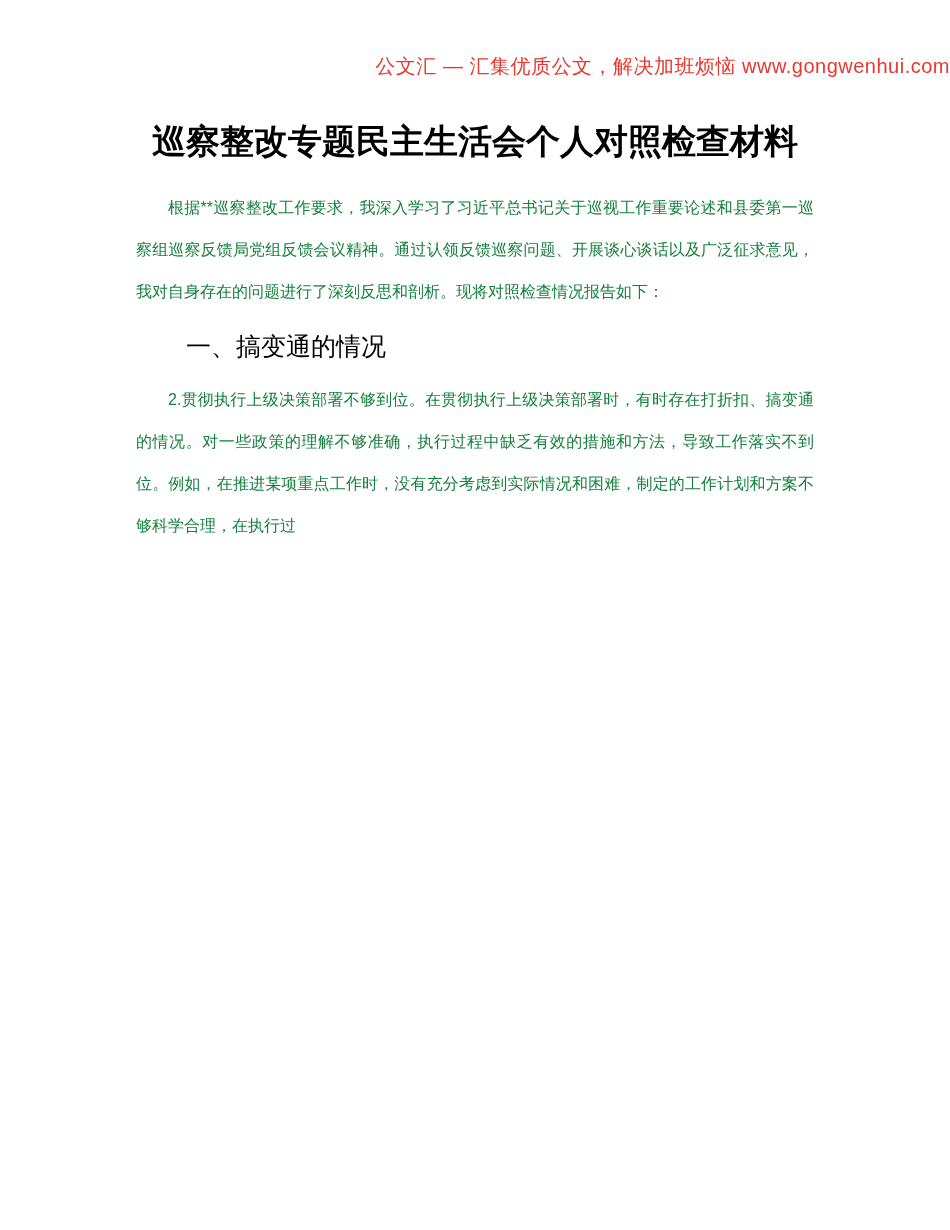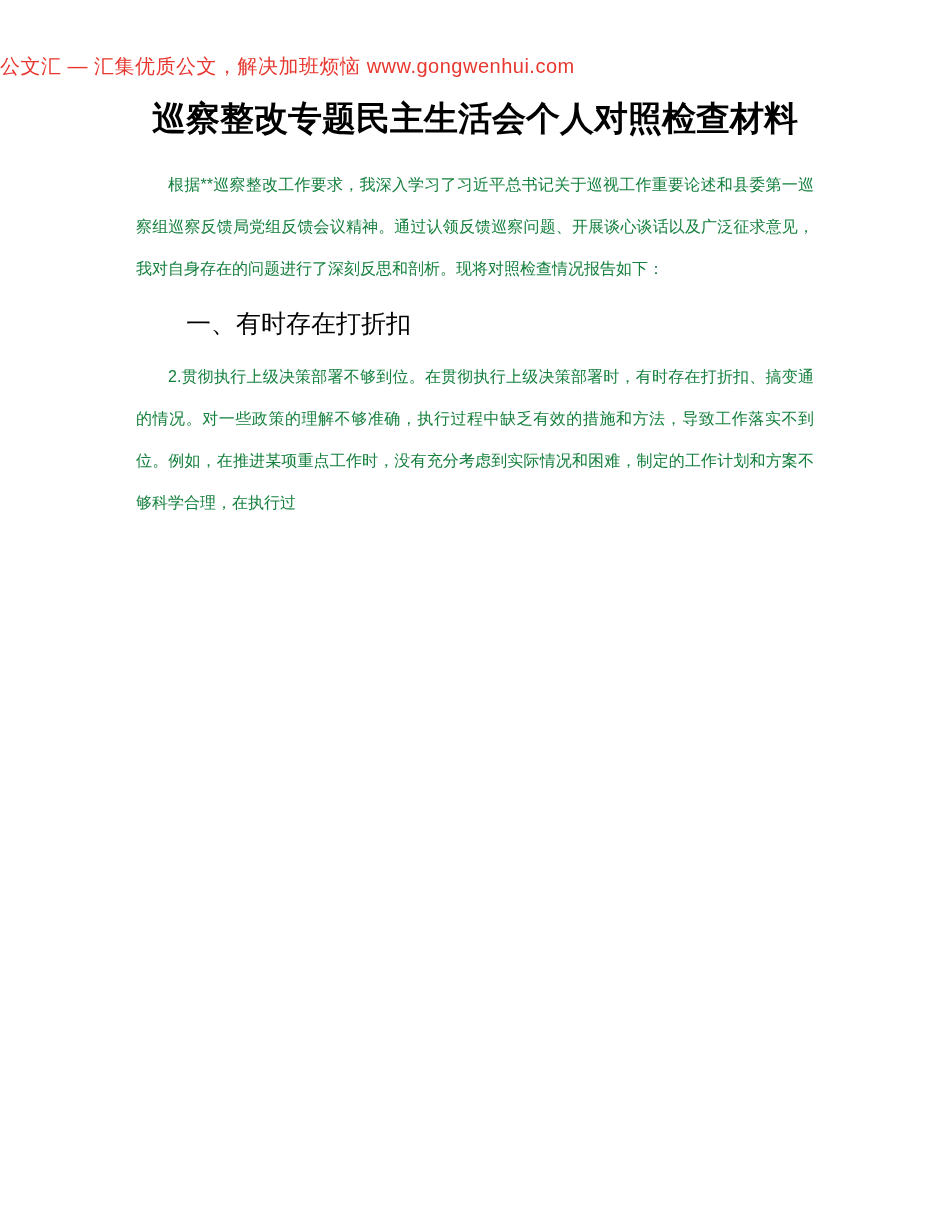--- a/index.html
+++ b/index.html
@@ -15,33 +15,33 @@
     color: #000000;
   }
   .page {
     width: 950px;
     height: 1230px;
     box-sizing: border-box;
     padding-top: 52px;
     background: #ffffff;
   }
   .watermark {
-    text-align: left;
+    text-align: right;
     color: #e7372e;
     font-size: 20px;
     line-height: 28px;
     letter-spacing: 0.5px;
     white-space: nowrap;
   }
   .doc-title {
     text-align: center;
     font-weight: 700;
     font-size: 34px;
     line-height: 48px;
-    margin: 14px auto 22px auto;
+    margin: 37px auto 22px auto;
     color: #000000;
     letter-spacing: 0;
   }
   .content {
     width: 678px;
     margin: 0 auto;
   }
   .para {
     font-size: 16px;
     line-height: 42px;
@@ -65,21 +65,21 @@
 <div class="page">
 
   <div class="watermark">公文汇 — 汇集优质公文，解决加班烦恼 www.gongwenhui.com</div>
 
   <h1 class="doc-title">巡察整改专题民主生活会个人对照检查材料</h1>
 
   <div class="content">
 
     <p class="para">根据**巡察整改工作要求，我深入学习了习近平总书记关于巡视工作重要论述和县委第一巡察组巡察反馈局党组反馈会议精神。通过认领反馈巡察问题、开展谈心谈话以及广泛征求意见，我对自身存在的问题进行了深刻反思和剖析。现将对照检查情况报告如下：</p>
 
-    <p class="heading">一、有时存在打折扣</p>
+    <p class="heading">一、搞变通的情况</p>
 
 
 
     <p class="para">2.贯彻执行上级决策部署不够到位。在贯彻执行上级决策部署时，有时存在打折扣、搞变通的情况。对一些政策的理解不够准确，执行过程中缺乏有效的措施和方法，导致工作落实不到位。例如，在推进某项重点工作时，没有充分考虑到实际情况和困难，制定的工作计划和方案不够科学合理，在执行过</p>
 
   </div>
 
 </div>
 
 </body></html>

